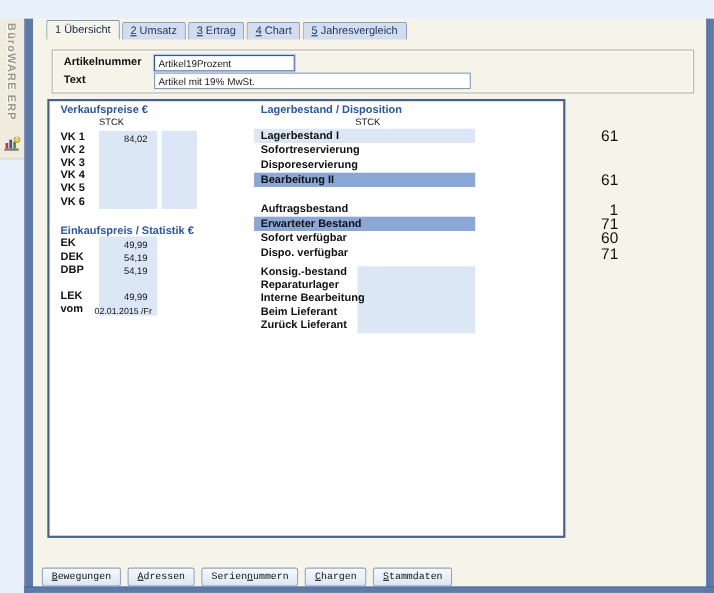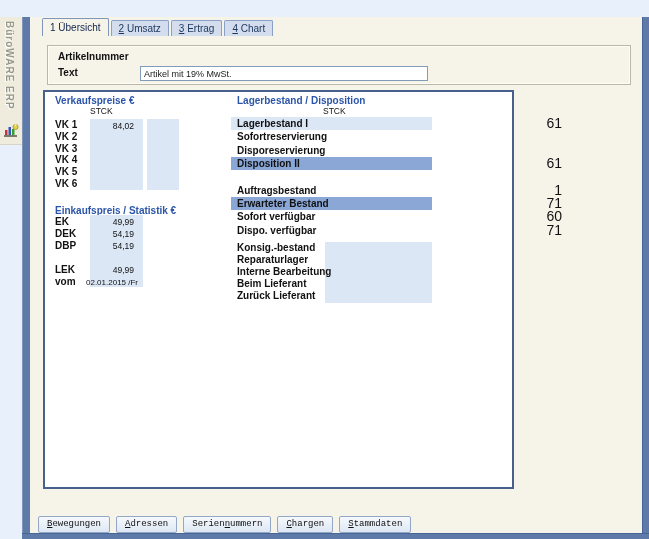--- a/index.html
+++ b/index.html
@@ -117,24 +117,26 @@
   <div class="frame-right"></div>
   <div class="frame-bottom"></div>
 
   <div class="content">
 
     <div class="tabs">
       <div class="tab active"><span>1 Übersicht</span><span class="u"></span><span></span></div>
       <div class="tab"><span></span><span class="u">2</span><span> Umsatz</span></div>
       <div class="tab"><span></span><span class="u">3</span><span> Ertrag</span></div>
       <div class="tab"><span></span><span class="u">4</span><span> Chart</span></div>
+      <div class="tab"><span></span><span class="u">5</span><span> Jahresvergleich</span></div>
     </div>
 
     <div class="hdr-box">
       <span class="hdr-label" style="top:5px">Artikelnummer</span>
+      <input class="hdr-input input-artikelnummer" type="text" value="Artikel19Prozent" style="">
       <span class="hdr-label" style="top:21px">Text</span>
       <input class="hdr-input input-text" type="text" value="Artikel mit 19% MwSt." style="">
     </div>
 
     <div class="panel">
 
       <span class="sec-title" style="left:10px; top:3px">Verkaufspreise €</span>
       <span class="col-hdr" style="left:45px; width:47px; top:14px">STCK</span>
       <div class="blue-box" style="left:45px; top:27px; width:53px; height:71px"></div>
       <div class="blue-box" style="left:102px; top:27px; width:32px; height:71px"></div>
@@ -176,21 +178,21 @@
         </div>
       <div class="lrow" style="top:38px">
           <span class="lrow-label">Sofortreservierung</span>
           <span class="lrow-value"></span>
         </div>
       <div class="lrow" style="top:52px">
           <span class="lrow-label">Disporeservierung</span>
           <span class="lrow-value"></span>
         </div>
       <div class="lrow medium" style="top:65px">
-          <span class="lrow-label">Disposition II</span>
+          <span class="lrow-label">Bearbeitung II</span>
           <span class="lrow-value">61</span>
         </div>
       <div class="lrow" style="top:92px">
           <span class="lrow-label">Auftragsbestand</span>
           <span class="lrow-value">1</span>
         </div>
       <div class="lrow medium" style="top:105px">
           <span class="lrow-label">Erwarteter Bestand</span>
           <span class="lrow-value">71</span>
         </div>

